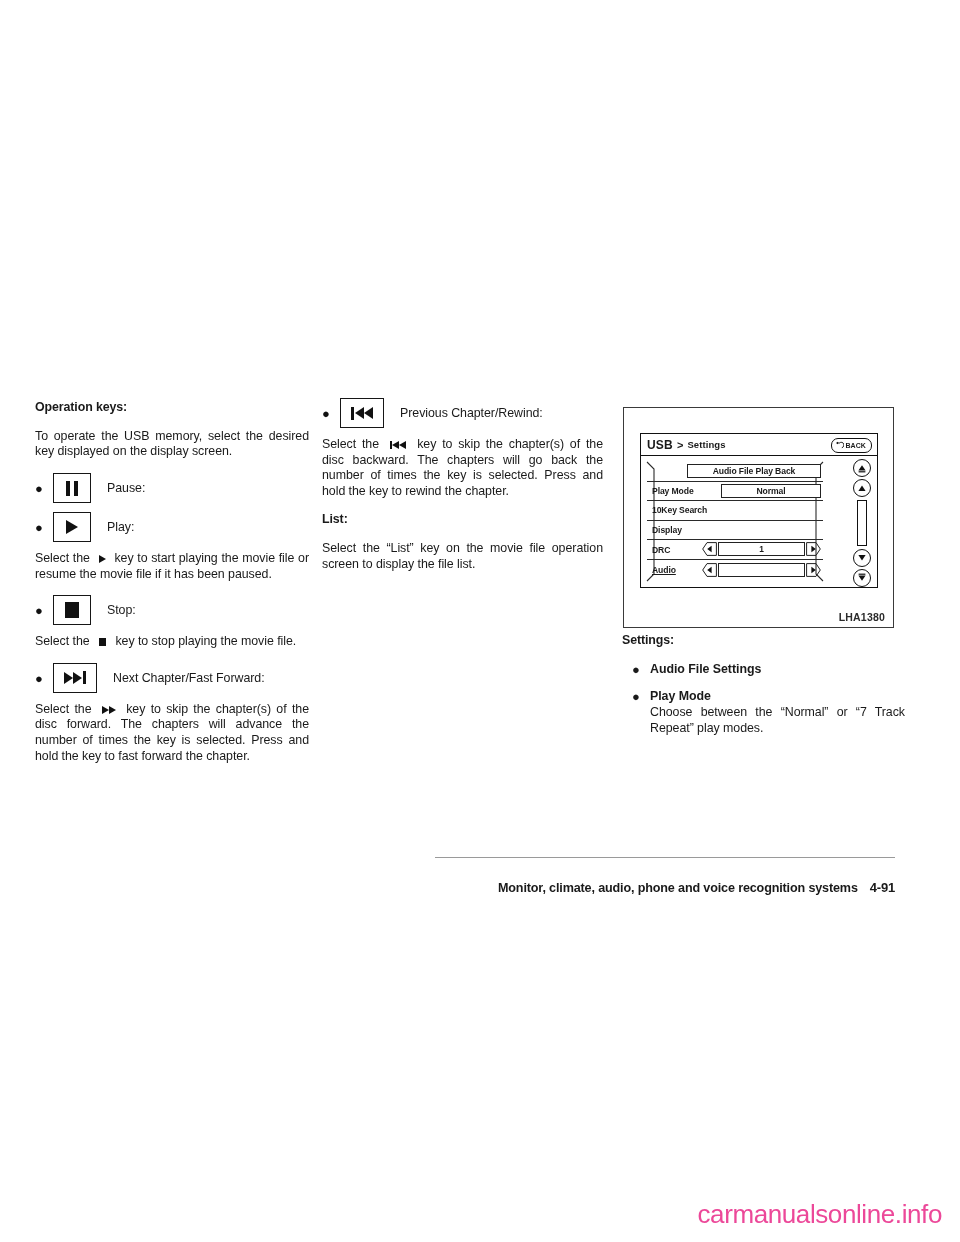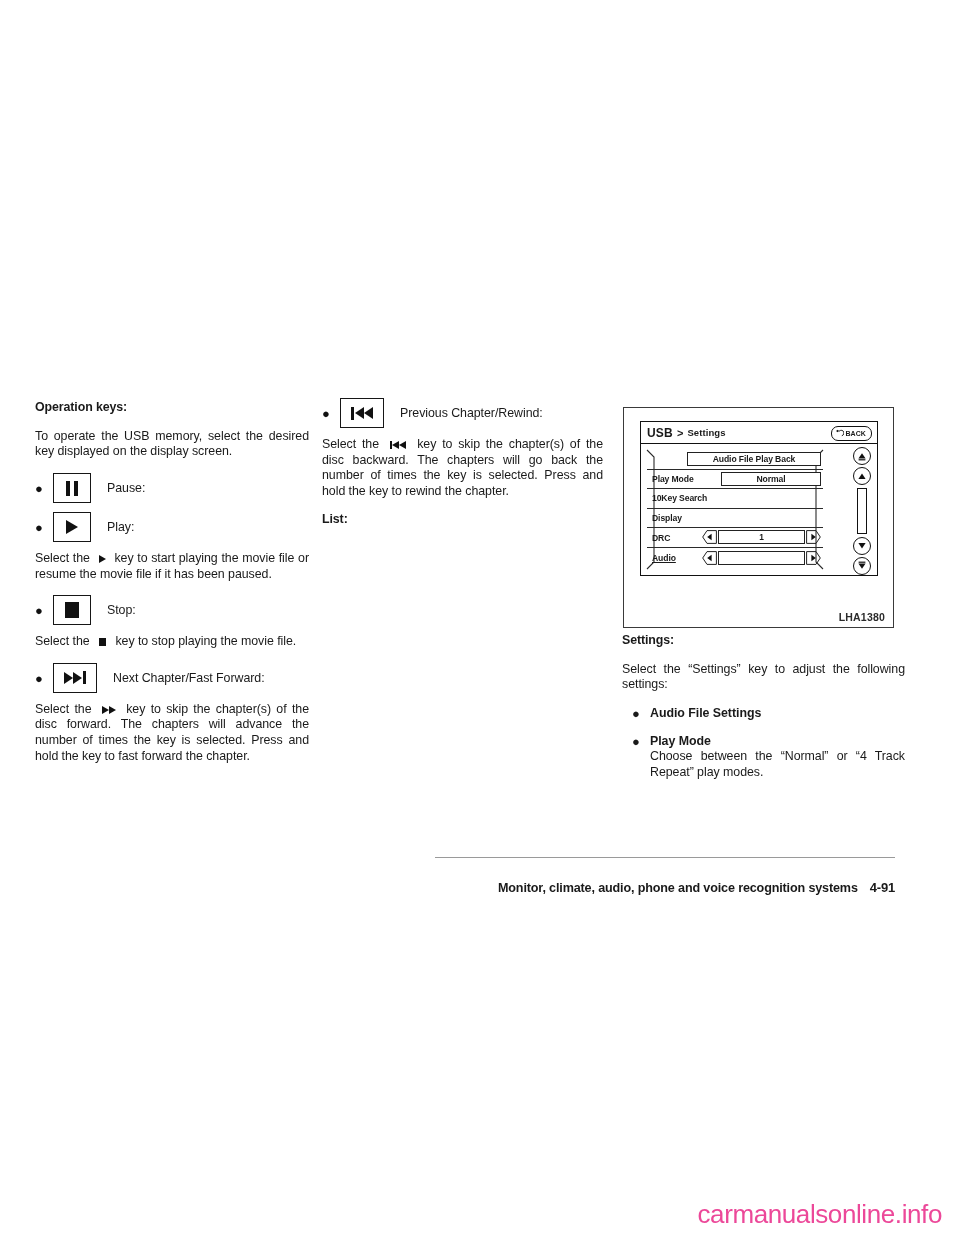--- a/index.html
+++ b/index.html
@@ -133,21 +133,21 @@
     bottom: 4px;
     font-size: 10.5px;
     font-weight: bold;
     letter-spacing: 0.2px;
     color: #2b2b2b;
   }
 
   .screen {
     position: absolute;
     left: 16px;
-    top: 13px;
+    top: 25px;
     width: 238px;
     height: 155px;
     box-sizing: border-box;
     border: 1.6px solid #111;
     background: #fff;
   }
   .screen-head {
     position: relative;
     height: 21px;
     border-bottom: 1.6px solid #111;
@@ -472,20 +472,21 @@
       <span>Select the</span>
       <span class="ig" style="margin:0 5px;">
         <span class="bar" style="width:2px;height:8.5px;margin-right:0.5px;"></span>
         <span class="tri-l"></span>
           <span class="tri-l"></span>
       </span>
       <span>key to skip the chapter(s) of the disc backward. The chapters will go back the number of times the key is selected. Press and hold the key to rewind the chapter.</span>
     </p>
 
     <div class="h-bold">List:</div>
+    <p class="body last">Select the “List” key on the movie file operation screen to display the file list.</p>
   </div>
 
   <div class="fig-frame">
 
     <div class="screen">
 
       <div class="screen-head">
         <span class="sh-usb">USB</span>
         <span class="sh-gt">&gt;</span>
         <span class="sh-settings">Settings</span>
@@ -590,31 +591,30 @@
         </div>
 
       </div>
     </div>
 
     <span class="fig-code">LHA1380</span>
   </div>
 
   <div class="settings-block">
     <div class="h-bold">Settings:</div>
-    <p class="body">Select the “Settings” key to adjust the following settings:</p>
 
     <ul class="sub-bullets">
       <li>
         <span class="dot">●</span>
         <span class="sub-title">Audio File Settings</span>
       </li>
       <li>
         <span class="dot">●</span>
         <span class="sub-title">Play Mode</span>
-        <span class="sub-text">Choose between the “Normal” or “4 Track Repeat” play modes.</span>
+        <span class="sub-text">Choose between the “Normal” or “7 Track Repeat” play modes.</span>
       </li>
     </ul>
   </div>
 
   <div class="footer-rule"></div>
   <div class="footer">
     <span class="footer-title">Monitor, climate, audio, phone and voice recognition systems</span>
     <span class="footer-page">4-91</span>
   </div>
 

